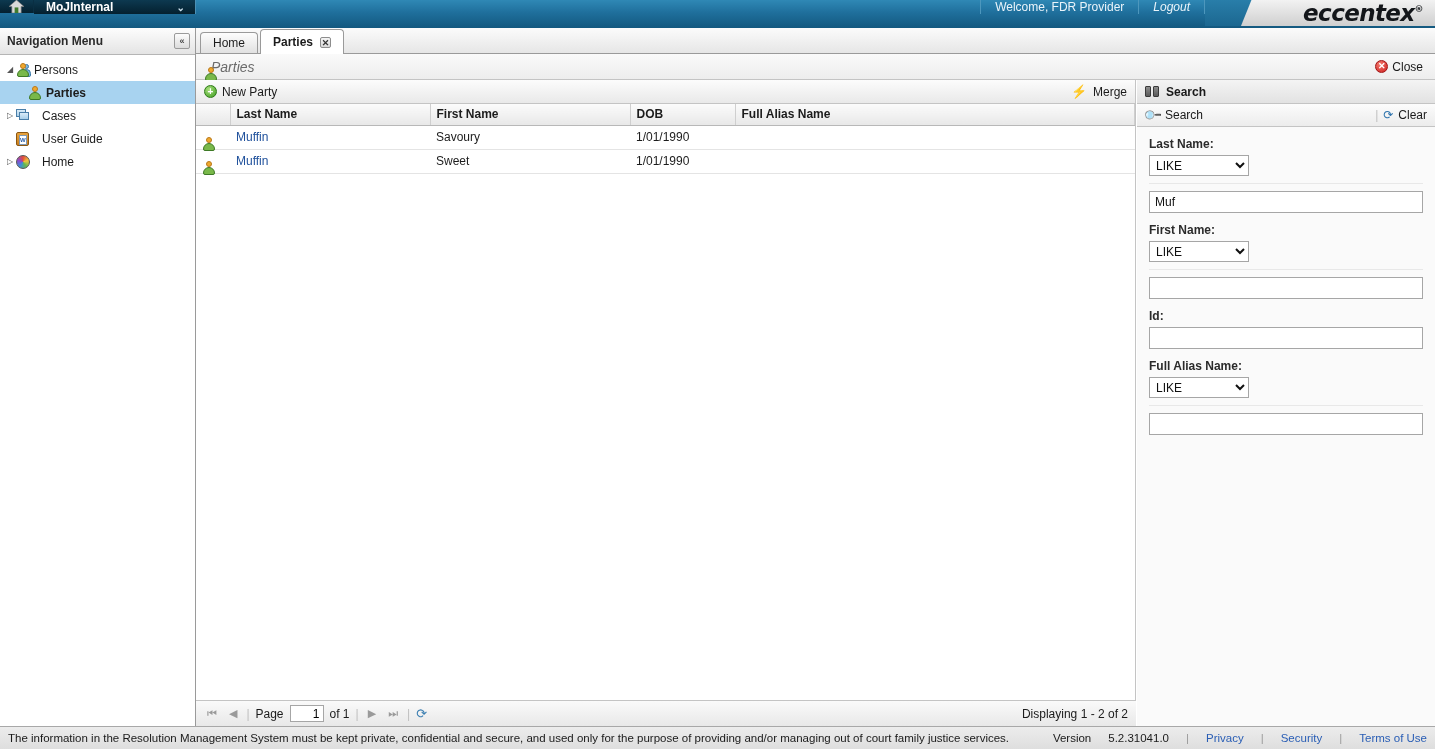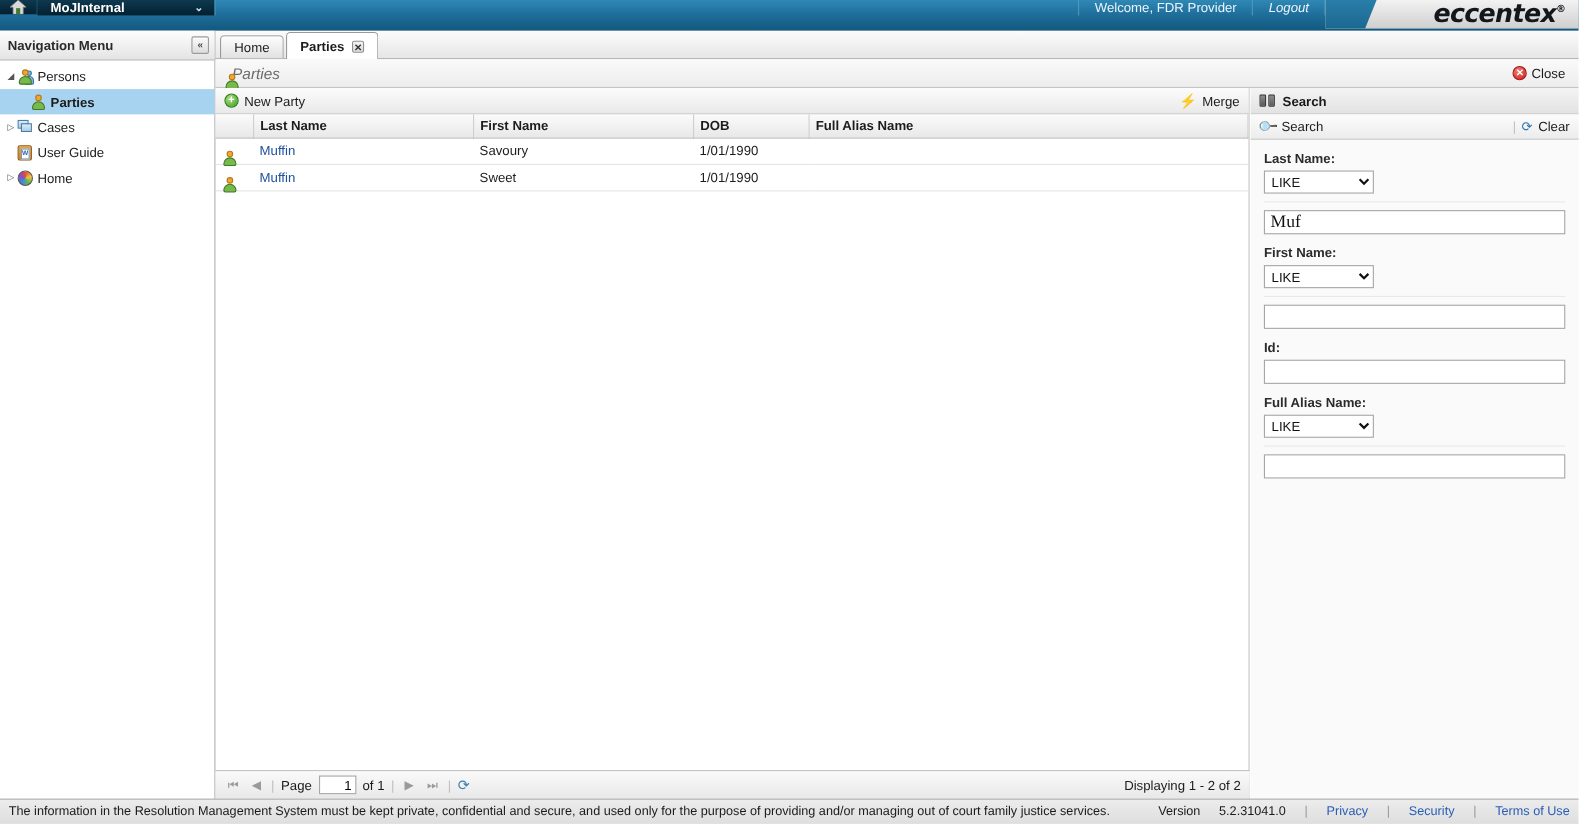--- a/index.html
+++ b/index.html
@@ -83,21 +83,21 @@
     font-size: 12px; cursor: pointer; position: relative;
   }
   .nav-item.lvl2 { padding-left: 28px; }
   .nav-item.selected { background: #a8d3f0; }
   .nav-item .arrow {
     width: 12px; font-size: 8px; color: #555; flex: none; text-align:center;
   }
   .nav-item .ico { width: 18px; flex: none; display:flex; align-items:center; }
   .nav-item .lbl { font-weight: normal; color: #1c1c1c; }
   .nav-item.selected .lbl { font-weight: bold; }
-  .nav-item.plain .lbl { font-weight: normal; color: #1c1c1c; }
+  .nav-item.plain .lbl { font-weight: normal; color: #1c1c1c; margin-left: 8px; }
 
   
   .i-person { width:14px; height:14px; position: relative; }
   .i-person .head { position:absolute; left:4px; top:0; width:6px; height:6px; border-radius:50%;
      background:#f0a92e; border:1px solid #b9781a; }
   .i-person .body { position:absolute; left:1px; top:6px; width:12px; height:8px;
      border-radius: 6px 6px 2px 2px; background:#79b84a; border:1px solid #3e7a26; }
   .i-person.dup .head2 { position:absolute; left:8px; top:1px; width:5px;height:5px;border-radius:50%;
      background:#7fb6dd; border:1px solid #3a78a8;}
   .i-person.dup .body2 { position:absolute; left:6px; top:6px; width:9px;height:8px;
@@ -239,21 +239,21 @@
   .fld-label { font-weight:bold; font-size:12px; color:#2b2b2b; margin-bottom:4px; }
   .fld-group { margin-bottom: 10px; }
   select.op {
     width: 100px; height: 21px; font-size:12px; padding: 1px 2px;
     border:1px solid #a6a6a6; background:#fff;
     font-family:"Liberation Sans",sans-serif; color:#111;
   }
   .hr { border-top:1px solid #e8e8e8; margin: 7px 0; }
   input.txt {
     width: 100%; height: 22px; border:1px solid #a6a6a6; background:#fff;
-    font-size:16px; padding: 0 5px; font-family:Liberation Serif, serif; color:#111;
+    font-size:12px; padding: 0 5px; font-family:Liberation Sans, sans-serif; color:#111;
   }
   .daterow { display:flex; align-items:center; gap:7px; }
   .datebox { position:relative; width: 122px; }
   .datebox input { width:100%; height:21px; border:1px solid #a6a6a6; padding:0 22px 0 4px;
     font-size:12px; font-family:"Liberation Sans",sans-serif; }
   .cal-btn {
     position:absolute; right:1px; top:1px; width:18px; height:19px;
     background: linear-gradient(to bottom,#f3f3f3,#d6d6d6); border:1px solid #9d9d9d;
     display:flex;align-items:center;justify-content:center; cursor:pointer;
   }

